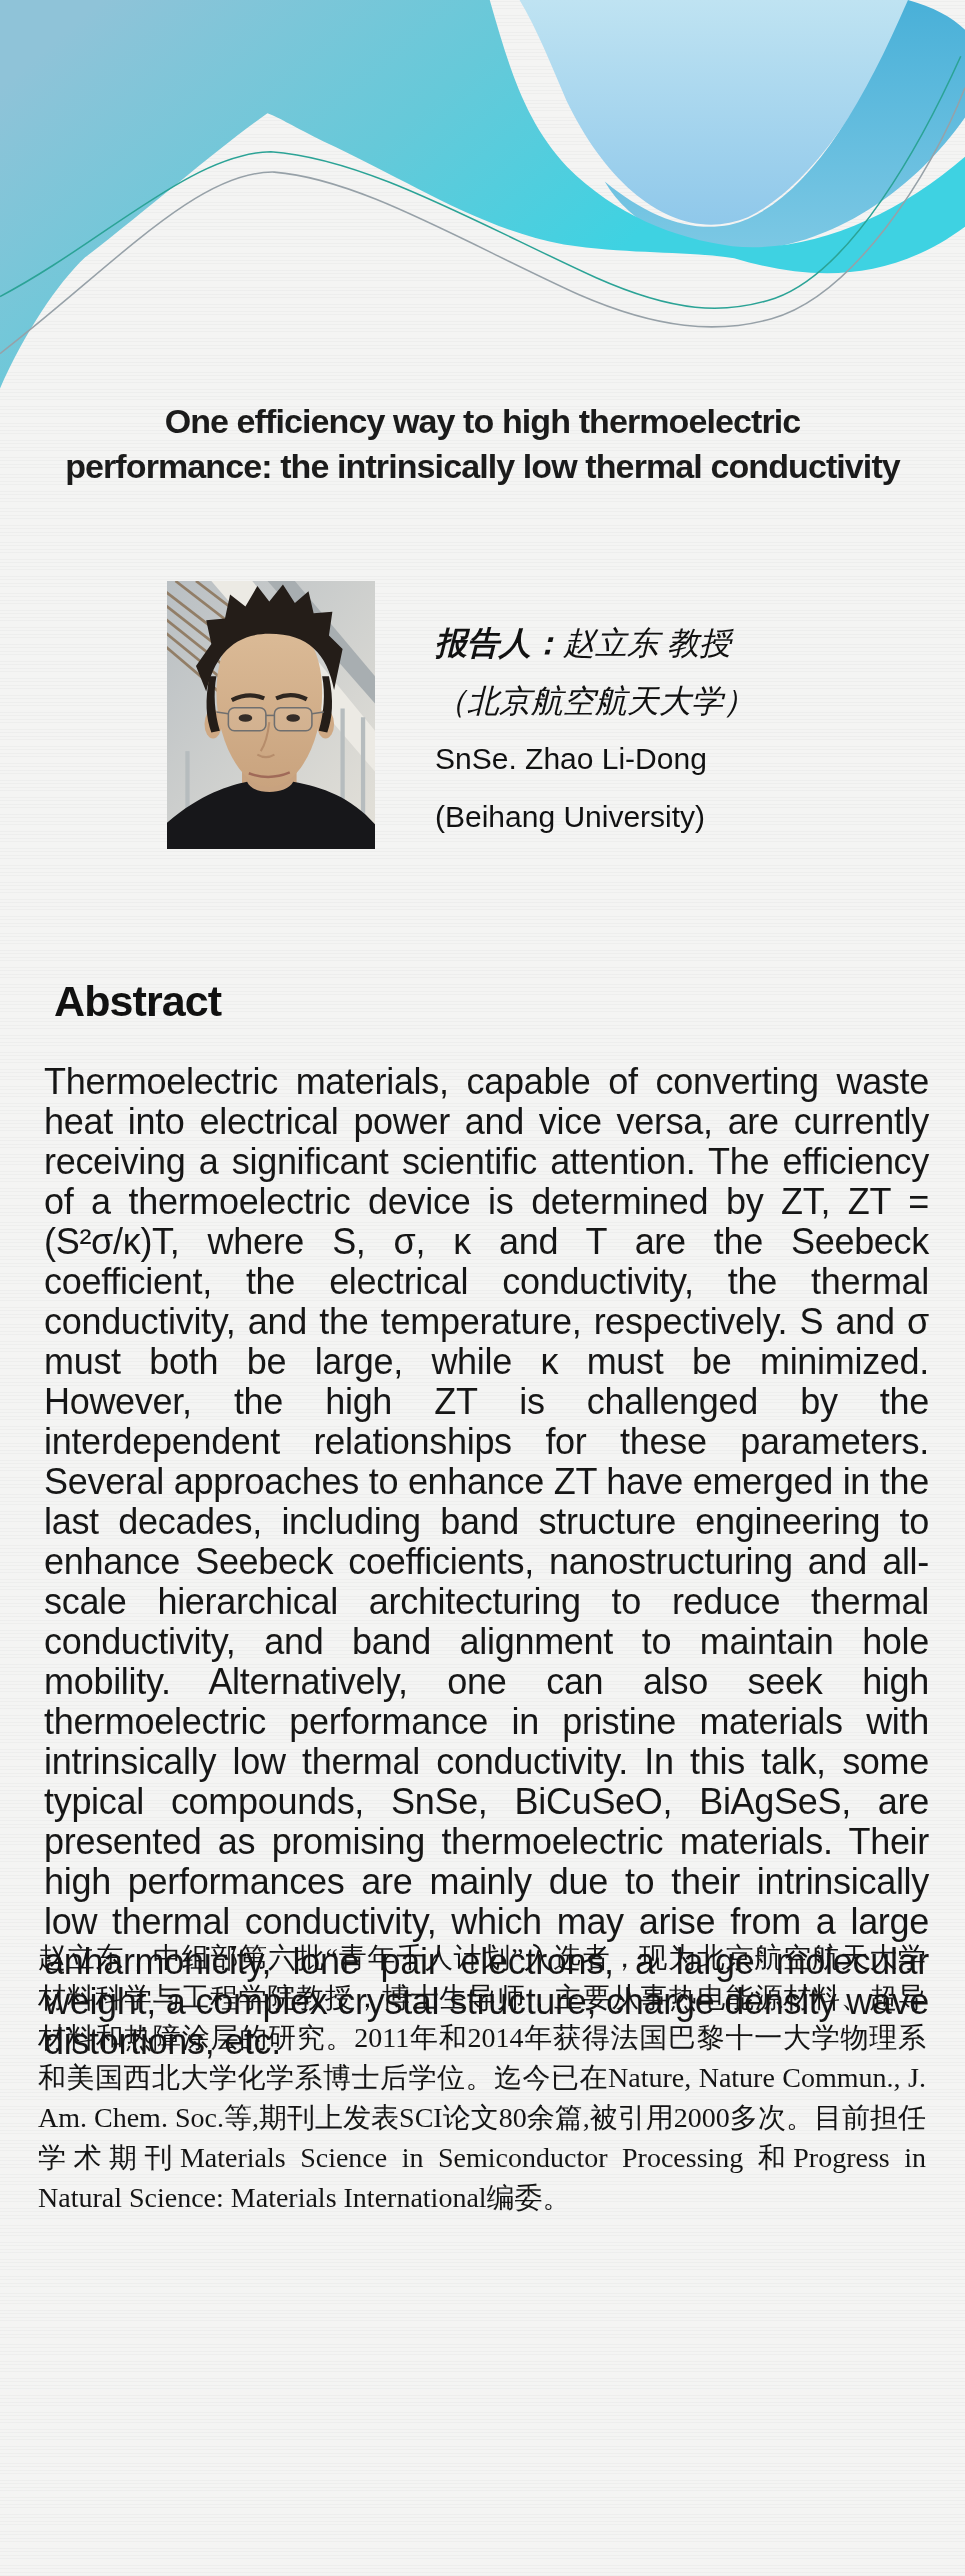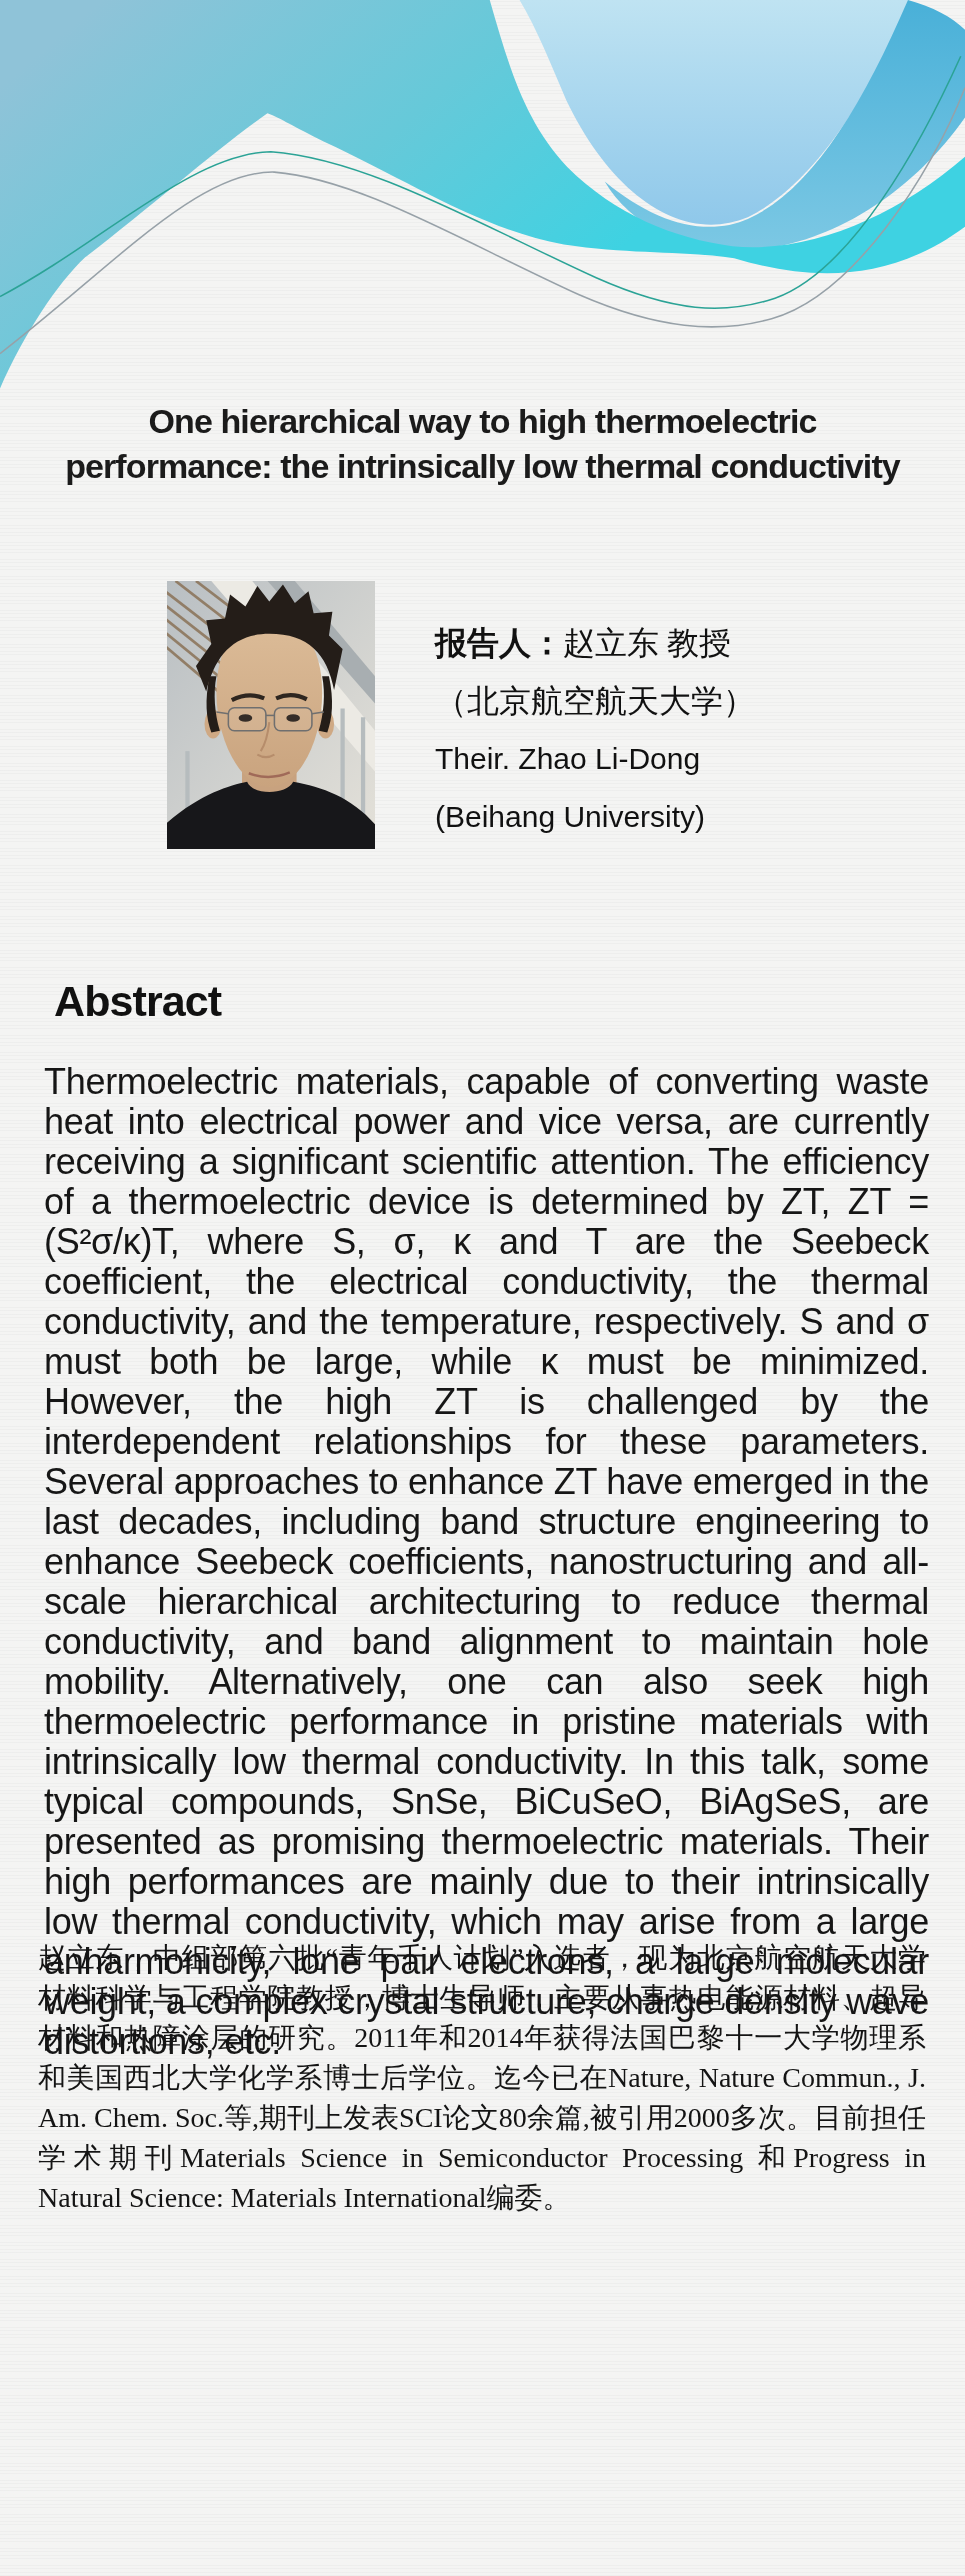--- a/index.html
+++ b/index.html
@@ -32,21 +32,21 @@
   .photo-wrap{
     position:absolute; left:167px; top:581px; width:208px; height:268px;
   }
   .photo-wrap svg{width:100%;height:100%;display:block;}
   .speaker-text{
     position:absolute; left:435px; top:614px; width:409px;
     color:#111;
   }
   .speaker-line{height:58px; line-height:58px; white-space:nowrap;}
   .cn-serif{font-family:"Liberation Serif","DejaVu Serif",serif;}
-  .speaker-line.cn{font-size:32px;}
+  .speaker-line.cn{font-size:32px;font-style:italic;}
   .speaker-line.en{font-size:30px; font-family:"Liberation Sans",sans-serif;}
   .speaker-label{font-weight:bold; font-family:"Liberation Sans",sans-serif;}
   .abstract-heading{
     position:absolute; left:54px; top:977px;
     font-size:43px; font-weight:bold; color:#111; letter-spacing:-0.9px;
   }
   .abstract-body{
     position:absolute; left:44px; top:1062px; width:885px;
     font-size:36px; line-height:40px; color:#161616;
     text-align:justify; letter-spacing:-0.3px;
@@ -112,21 +112,21 @@
          C 790,366 850,370 910,350
          C 1000,318 1082,168 1128,66"></path>
 
     <path fill="none" stroke="#97a1a8" stroke-width="1.8" d="M 0,415 C 130,315 232,200 322,202
          C 422,210 540,282 680,346
          C 772,386 842,392 906,374
          C 1000,348 1092,208 1133,103"></path>
   </svg>
 
   <div class="title">
-    <div>One hierarchical way to high thermoelectric</div>
+    <div>One efficiency way to high thermoelectric</div>
     <div>performance: the intrinsically low thermal conductivity</div>
   </div>
 
   <div class="photo-wrap">
     <svg viewBox="0 0 244 315" preserveAspectRatio="none" aria-hidden="true">
       <defs>
         <linearGradient id="phBg" x1="0" y1="0" x2="1" y2="1">
           <stop offset="0" stop-color="#b9bfc3"></stop>
           <stop offset="1" stop-color="#e4e1d9"></stop>
         </linearGradient>
@@ -190,21 +190,21 @@
 
       <path fill="#17171a" d="M 0,315 L 0,284 C 40,250 74,240 94,236 C 100,252 140,252 148,236 C 182,242 216,254 244,286 L 244,315 Z"></path>
     </svg>
   </div>
 
   <div class="speaker-text">
     <div class="speaker-line cn">
       <span class="speaker-label">报告人：</span><span class="cn-serif">赵立东  教授</span>
     </div>
     <div class="speaker-line cn cn-serif">（北京航空航天大学）</div>
-    <div class="speaker-line en">Their. Zhao Li-Dong</div>
+    <div class="speaker-line en">SnSe. Zhao Li-Dong</div>
     <div class="speaker-line en">(Beihang University)</div>
   </div>
 
   <div class="abstract-heading">Abstract</div>
   <div class="abstract-body">Thermoelectric materials, capable of converting waste heat into electrical power and vice versa, are currently receiving a significant scientific attention. The efficiency of a thermoelectric device is determined by ZT, ZT = (S²σ/κ)T, where S, σ, κ and T are the Seebeck coefficient, the electrical conductivity, the thermal conductivity, and the temperature, respectively. S and σ must both be large, while κ must be minimized. However, the high ZT is challenged by the interdependent relationships for these parameters. Several approaches to enhance ZT have emerged in the last decades, including band structure engineering to enhance Seebeck coefficients, nanostructuring and all-scale hierarchical architecturing to reduce thermal conductivity, and band alignment to maintain hole mobility. Alternatively, one can also seek high thermoelectric performance in pristine materials with intrinsically low thermal conductivity. In this talk, some typical compounds, SnSe, BiCuSeO, BiAgSeS, are presented as promising thermoelectric materials. Their high performances are mainly due to their intrinsically low thermal conductivity, which may arise from a large anharmonicity, lone pair electrons, a large molecular weight, a complex crystal structure, charge density wave distortions, etc.</div>
 
   <div class="bio-body">赵立东，中组部第六批“青年千人计划”入选者，现为北京航空航天大学材料科学与工程学院教授，博士生导师，主要从事热电能源材料、超导材料和热障涂层的研究。2011年和2014年获得法国巴黎十一大学物理系和美国西北大学化学系博士后学位。迄今已在Nature, Nature Commun., J. Am. Chem. Soc.等,期刊上发表SCI论文80余篇,被引用2000多次。目前担任学术期刊Materials Science in Semiconductor Processing 和Progress in Natural Science: Materials International编委。</div>
 
 </div>
 

